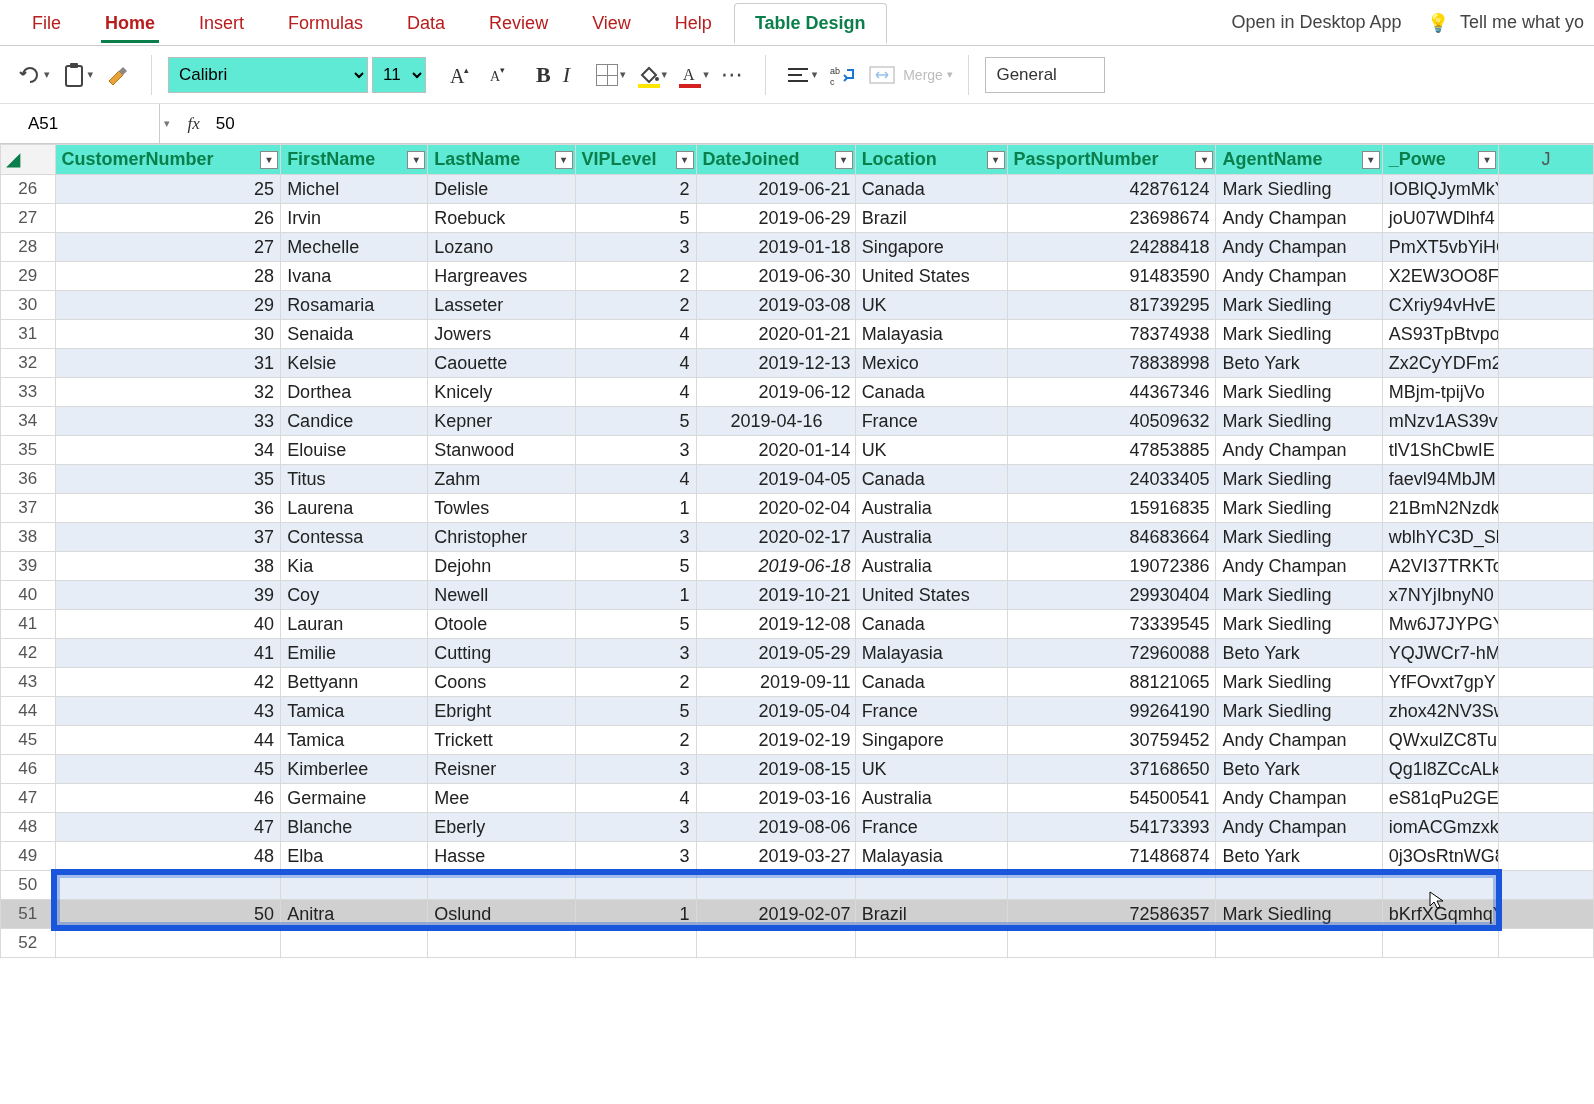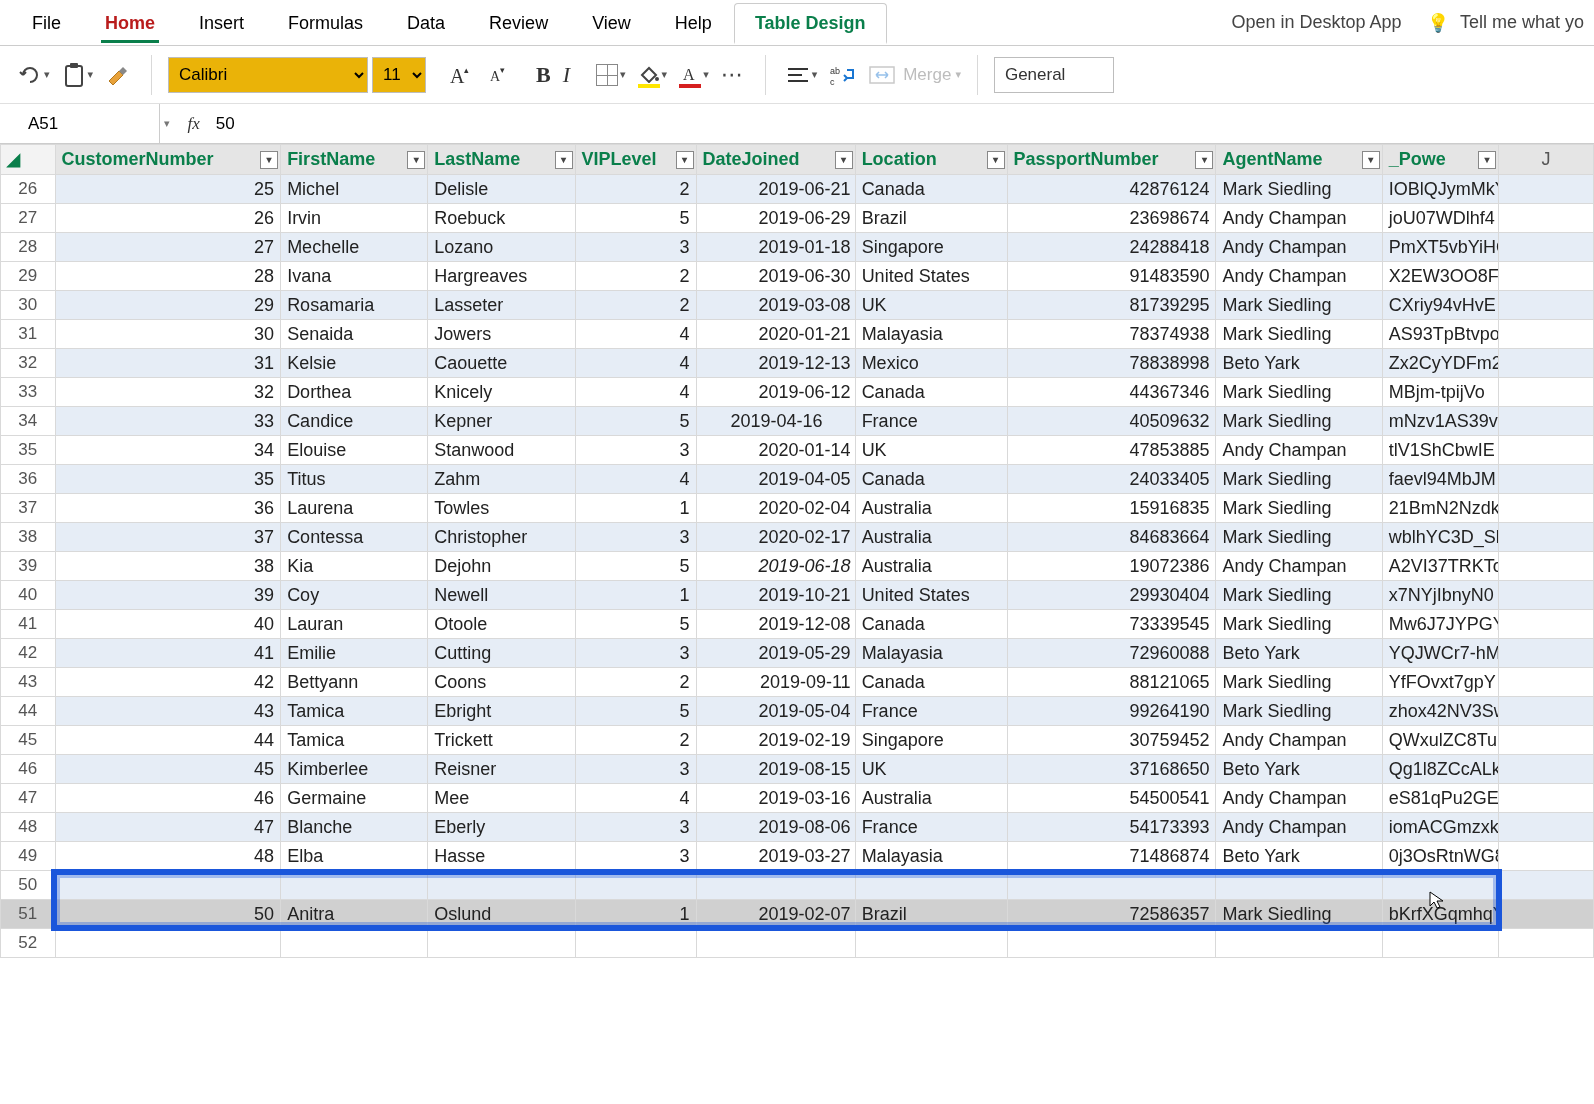--- a/index.html
+++ b/index.html
@@ -1,62 +1,62 @@
 <!DOCTYPE html>
 <html><head>
 <meta charset="utf-8">
 <style>
   * { box-sizing: border-box; }
   body { margin:0; font-family: "Segoe UI", Arial, sans-serif; background:#fff; color:#222; overflow:hidden; }
 
   
   .ribbon-tabs { display:flex; align-items:center; height:46px; border-bottom:1px solid #ccc; padding:0 10px; gap:0; font-size:18px; }
-  .ribbon-tab { padding:10px 22px 8px 22px; cursor:pointer; color:#000000; position:relative; }
+  .ribbon-tab { padding:10px 22px 8px 22px; cursor:pointer; color:#b91c1c; position:relative; }
   .ribbon-tab.active-home { color:#b91c1c; font-weight:600; }
   .ribbon-tab.active-home::after { content:""; position:absolute; left:18px; right:18px; bottom:-1px; height:3px; background:#0a7f4b; }
   .ribbon-tab.active-table { color:#0a7f4b; font-weight:600; border:1px solid #ccc; border-bottom:2px solid #fff; margin-bottom:-1px; border-radius:4px 4px 0 0; padding:9px 20px 8px 20px; }
   .ribbon-spacer { flex:1; }
   .desktop-app { padding:10px 20px; color:#444; }
   .tellme { display:flex; align-items:center; gap:10px; padding-left:6px; color:#444; }
   .lightbulb { font-size:18px; color:#555; }
 
   
   .toolbar { display:flex; align-items:center; height:58px; border-bottom:1px solid #e0e0e0; padding:0 8px; gap:6px; font-size:16px; color:#333; }
   .tb-group { display:flex; align-items:center; gap:4px; padding:0 6px; }
   .tb-divider { width:1px; height:40px; background:#d9d9d9; margin:0 4px; }
   .tb-btn { padding:4px 4px; cursor:pointer; display:inline-flex; align-items:center; gap:2px; }
   .chev { font-size:11px; color:#555; }
-  select, input.combo { border:1px solid #bdbdbd; background:#eab308; height:36px; font-size:17px; padding:0 6px; }
+  select, input.combo { border:1px solid #bdbdbd; background:#5eead4; height:36px; font-size:17px; padding:0 6px; }
   .font-name { width:200px; }
   .font-size { width:54px; }
   .bold { font-weight:800; font-family: "Times New Roman", serif; font-size:22px; }
   .italic { font-style:italic; font-family:"Times New Roman", serif; font-size:22px; }
   .borders-ic { width:22px; height:22px; border:1px solid #888; position:relative; display:inline-block; }
   .borders-ic::before, .borders-ic::after { content:""; position:absolute; background:#888; }
   .borders-ic::before { left:50%; top:0; bottom:0; width:1px; }
   .borders-ic::after  { top:50%; left:0; right:0; height:1px; }
   .bucket { width:22px; height:20px; display:inline-block; position:relative; }
   .bucket svg, .fontcolor svg, .alignbtn svg, .wrapbtn svg, .mergebtn svg, .clipb svg, .undo svg, .brush svg, .bigA svg, .smA svg { display:block; }
   .underline-bar { position:absolute; left:0; right:0; bottom:-3px; height:4px; }
   .fontcolor { width:22px; height:20px; display:inline-block; position:relative; }
   .more-dots { font-size:22px; letter-spacing:2px; color:#444; padding:0 4px; }
-  .merge-label { color:#bdbdbd; font-size:17px; }
+  .merge-label { color:#bdbdbd; font-size:14px; }
   .numfmt { border:1px solid #bdbdbd; height:36px; min-width:120px; display:flex; align-items:center; padding:0 10px; font-size:17px; }
 
   
   .formula-bar { display:flex; align-items:center; height:40px; border-bottom:1px solid #ccc; font-size:17px; }
   .name-box { width:160px; border:none; border-right:1px solid #ccc; height:100%; padding:0 28px; font-size:17px; }
   .fx-label { font-style:italic; font-family:"Times New Roman", serif; padding:0 10px 0 14px; color:#333; }
   .fx-input { flex:1; border:none; height:100%; padding:0 6px; font-size:17px; outline:none;}
 
   
   .grid-wrap { position:relative; }
   table.grid { border-collapse:collapse; width:100%; table-layout:fixed; font-size:18px; }
   .grid th, .grid td { border:1px solid #d9d9d9; height:29px; white-space:nowrap; overflow:hidden; }
-  .grid thead th { background:#e5e5e5; color:#0a7f4b; font-weight:600; text-align:left; padding:4px 6px; position:relative; }
+  .grid thead th { background:#5eead4; color:#0a7f4b; font-weight:600; text-align:left; padding:4px 6px; position:relative; }
   .grid thead th.corner { background:#f3f3f3; }
   .rowhead { width:46px; min-width:46px; text-align:center; color:#555; background:#fff; font-weight:400; font-size:17px;}
   .filter-btn { position:absolute; right:2px; top:50%; transform:translateY(-50%); width:18px; height:18px; border:1px solid #888; background:#fff; display:flex; align-items:center; justify-content:center; font-size:10px; color:#444; }
   .grid tbody td { padding:2px 6px; }
   tbody tr.band td { background:#e6edf6; }
   td.num { text-align:right; padding-right:8px; }
   tbody tr.sel td, tbody tr.sel th.rowhead { background:#d0d0d0; }
 
   
   .sel-box { position:absolute; border:6px solid #1a56db; pointer-events:none; box-shadow: inset 0 0 0 3px #1a56db55; }

